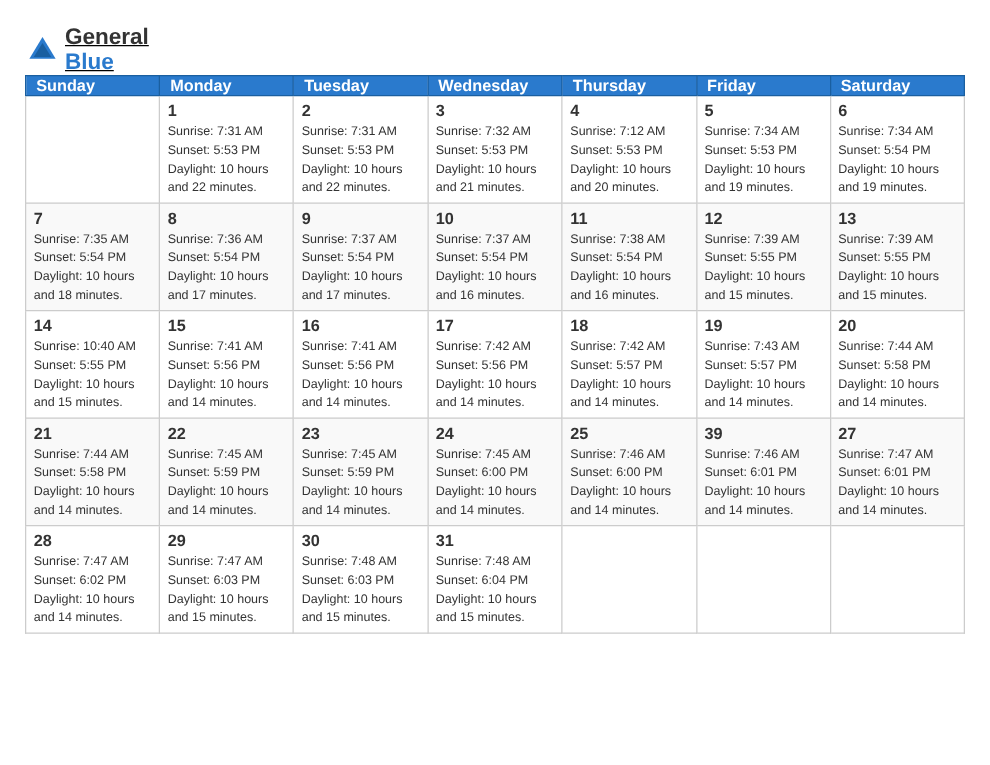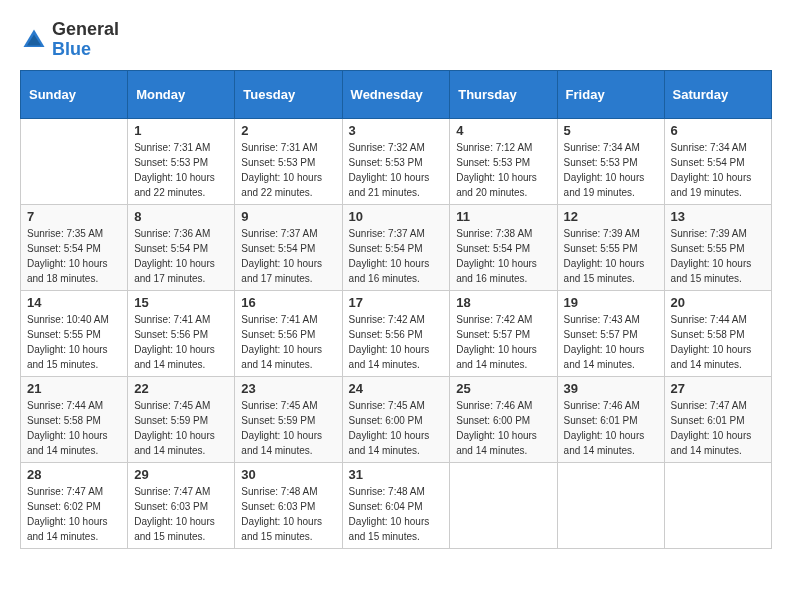--- a/index.html
+++ b/index.html
@@ -7,21 +7,21 @@
       font-family: Arial, sans-serif;
       background: #fff;
       width: 792px;
       min-height: 612px;
       padding: 20px;
     }
     .header-area {
       display: flex;
       justify-content: space-between;
       align-items: flex-start;
-      margin-bottom: 10px;
+      text-decoration: underline;
     }
     .logo {
       display: flex;
       align-items: center;
       gap: 4px;
     }
     .logo-text {
       display: flex;
       flex-direction: column;
       line-height: 1.1;
@@ -54,21 +54,21 @@
     }
     .calendar {
       width: 100%;
       border-collapse: collapse;
       border: 1px solid #ccc;
     }
     .calendar th {
       background-color: #2a7acd;
       color: #fff;
       text-align: left;
-      padding: 16px 8px;
+      padding: 0 8px;
       font-size: 13px;
       border: 1px solid #1a5fa0;
     }
     .calendar td {
       vertical-align: top;
       padding: 4px 6px;
       border: 1px solid #ccc;
       width: 108px;
       min-height: 80px;
       font-size: 10.5px;

